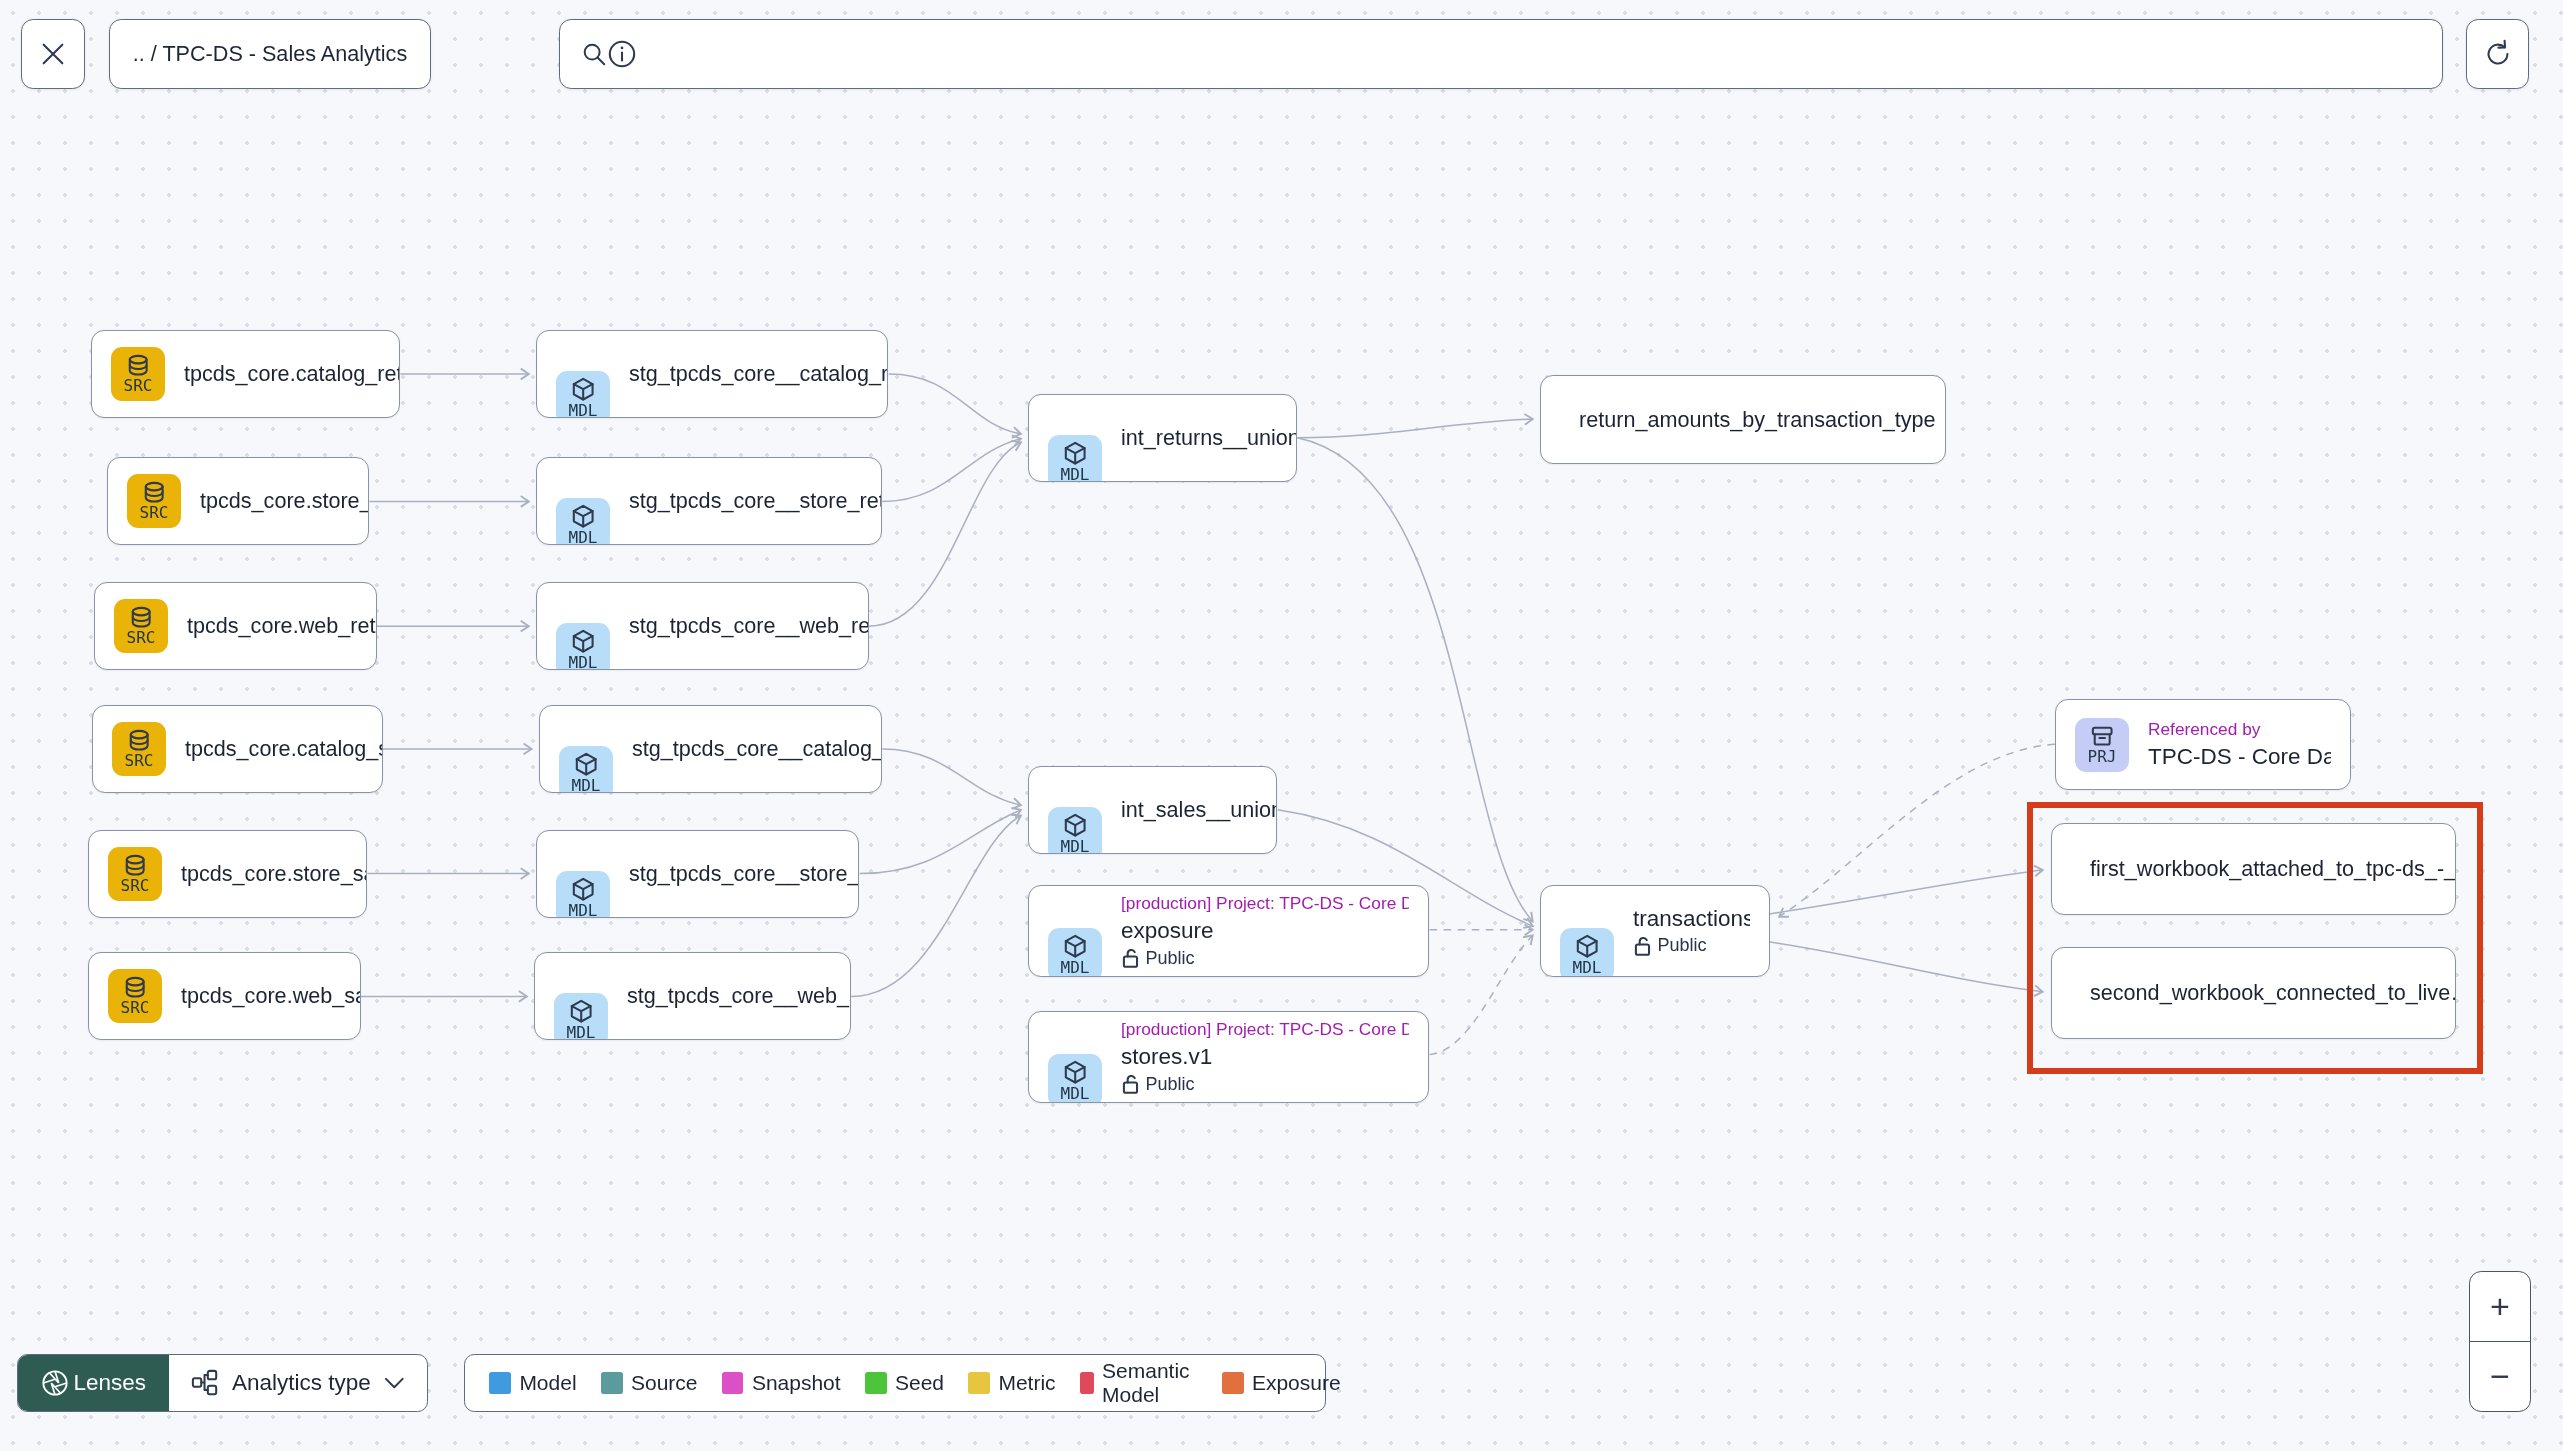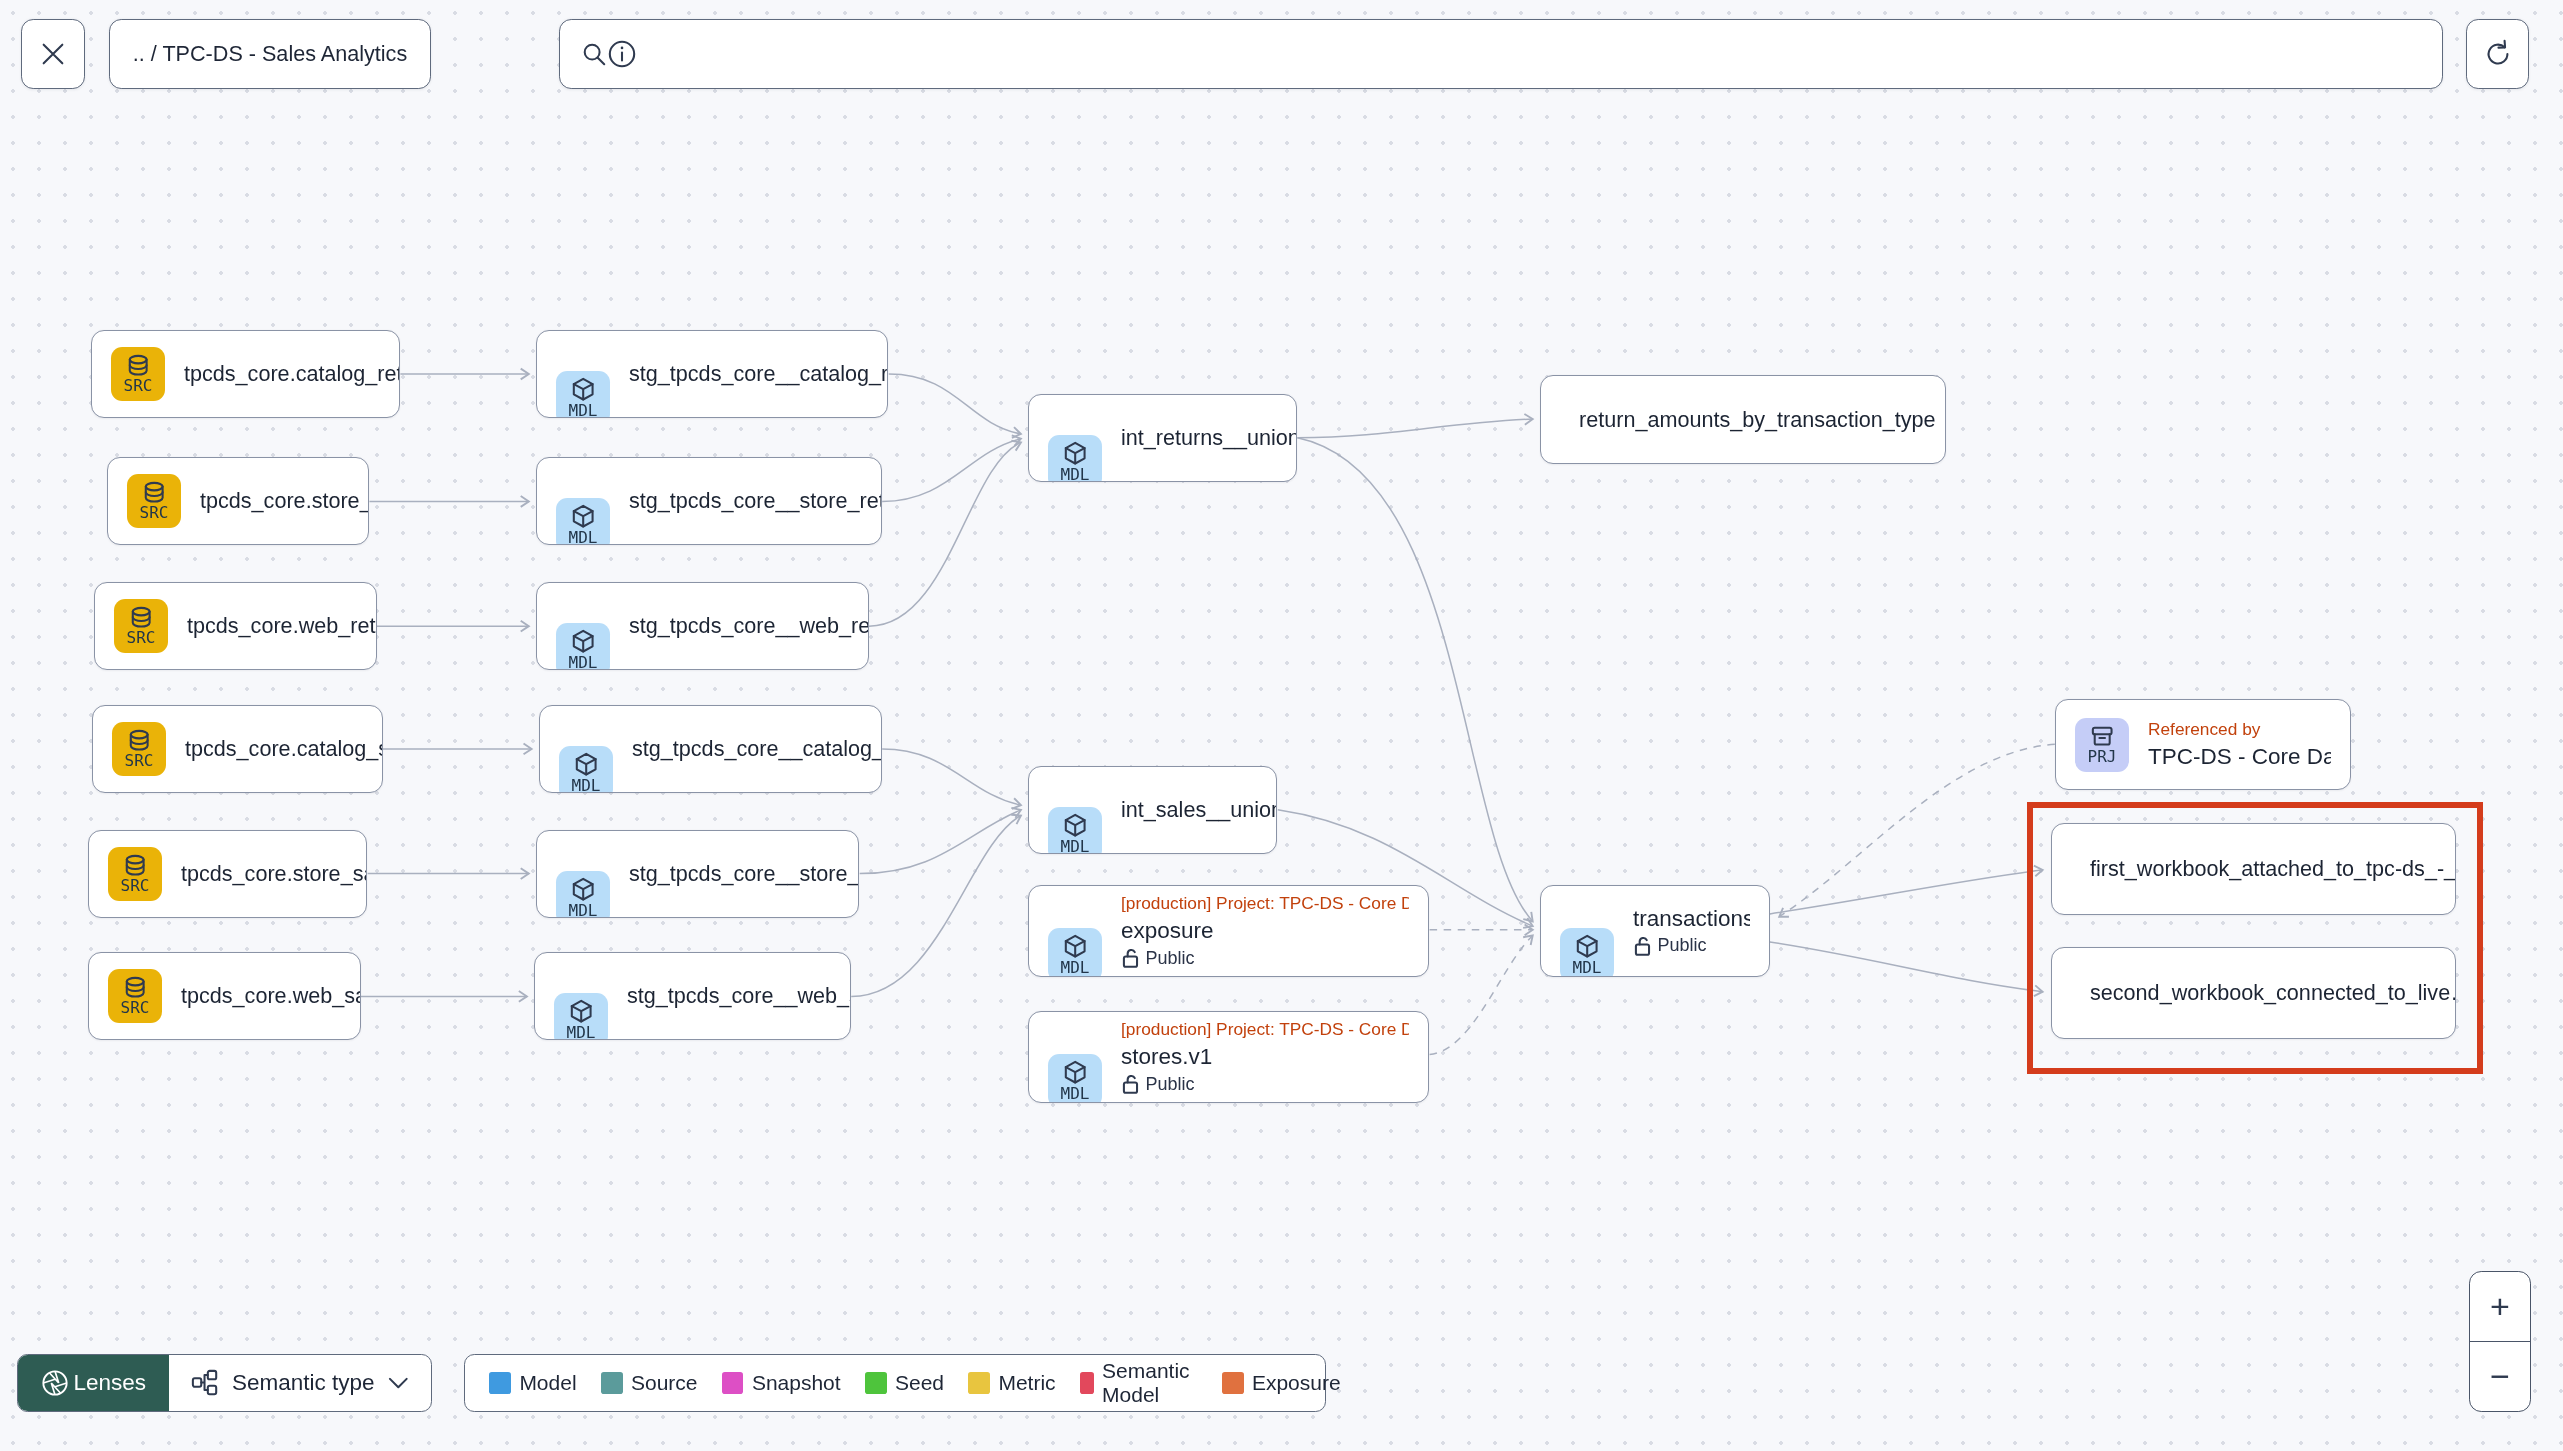--- a/index.html
+++ b/index.html
@@ -35,21 +35,21 @@
   .badge { width:54px; height:54px; border-radius:11.2px; flex:0 0 auto;
     display:flex; flex-direction:column; align-items:center; justify-content:center;
     gap:0.9px; }
   .badge span { font-family:"DejaVu Sans Mono", monospace; font-size:16px;
     color:#22364a; line-height:1; }
   .badge.src { background:#eab308; }
   .badge.mdl { background:#b8ddf9;margin-top:48px; }
   .badge.prj { background:#c5cdf7; }
   .nlabel { font-size:21.6px; color:#1c2433; }
   .ncol { display:flex; flex-direction:column; gap:3.7px; overflow:hidden; }
-  .nheader { font-size:17.3px; color:#c2410c; }
+  .nheader { font-size:17.3px; color:#a21caf; }
   .nsub { font-size:18px; color:#2a3347; display:flex; align-items:center; gap:6.6px; }
   .nbig { font-size:22.5px; color:#1c2433; }
   #highlight-box { position:absolute; left:2027px; top:802px; width:456px;
     height:272px; border:6.6px solid #d43c1c; z-index:2; }
 
   
   #lens-control { position:absolute; left:17px; top:1354px; height:58px;
     display:flex; border:1.9px solid #5f6a7d; border-radius:10.3px; overflow:hidden;
     background:#fff; z-index:4; }
   #lenses-btn { background:#2e5c53; color:#fff; display:flex; align-items:center;
@@ -385,21 +385,21 @@
       </svg>
     <span>Lenses</span>
   </div>
   <div id="resource-type-btn">
     <svg width="28" height="28" viewBox="0 0 30 30">
       <rect x="2" y="10" width="9" height="9" rx="2" class="iconstroke"></rect>
       <rect x="18" y="2" width="9" height="9" rx="2" class="iconstroke"></rect>
       <rect x="18" y="18" width="9" height="9" rx="2" class="iconstroke"></rect>
       <path d="M11,14.5 h3.5 M14.5,14.5 V6.5 H18 M14.5,14.5 V22.5 H18" class="iconstroke"></path>
       </svg>
-    <span>Semantic type</span>
+    <span>Analytics type</span>
     <svg width="20.6" height="13" viewBox="0 0 22 14">
       <path d="M2,2 L11,11 L20,2" class="iconstroke"></path>
       </svg>
   </div>
 </div>
 
 <div id="legend">
     <div class="leg">
       <span class="swatch" style="background:#3f9ae0"></span>
       <span>Model</span>

